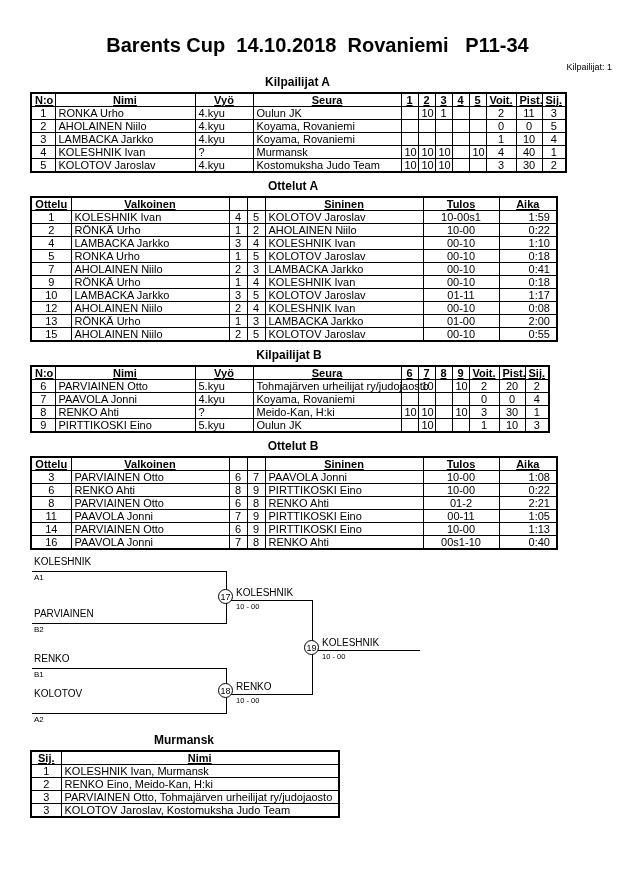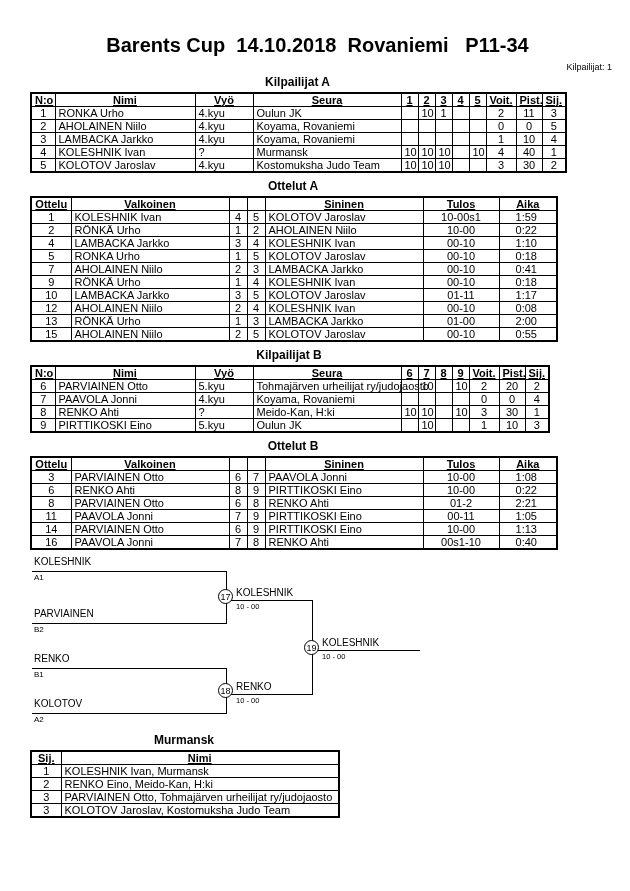--- a/index.html
+++ b/index.html
@@ -19,21 +19,21 @@
   .w-o  { width:526px; }
   .w-b  { width:518px; }
   .w-t  { width:308px; }
   .count-label { position:absolute; top:62px; right:18px; font-size:9px; }
   table { border-collapse:collapse; table-layout:fixed; border:2px solid #000; margin-bottom:6px; background:#fff; }
   th,td {
     border:1px solid #000; font-size:11px; height:13px; line-height:12px;
     padding:0 3px; white-space:nowrap; overflow:visible;
   }
   th { font-weight:bold; text-align:center;text-decoration:underline; }
-  td.al{ text-align:left; } td.ac{ text-align:center; } td.ar{ text-align:center; padding-right:6px; }
+  td.al{ text-align:left; } td.ac{ text-align:center; } td.ar{ text-align:right; padding-right:6px; }
   .bracket { position:relative; width:570px; height:172px; margin:4px 0 2px; }
   .bracket .hline { position:absolute; height:0; border-top:1px solid #000; }
   .bracket .vline { position:absolute; width:0; border-left:1px solid #000; }
   .bracket .bname { position:absolute; font-size:10px; }
   .bracket .bseed { position:absolute; font-size:8px; }
   .bracket .bwin  { position:absolute; font-size:10px; }
   .bracket .bscore{ position:absolute; font-size:7.5px; }
   .bracket .mcircle {
     position:absolute; width:15px; height:15px; border:1px solid #000; border-radius:50%;
     background:#fff; text-align:center; line-height:14px; font-size:9px; z-index:2;
@@ -445,21 +445,21 @@
   <div class="bseed" style="left:4px;top:69px">B2</div>
   <div class="vline" style="left:196px;top:15px;height:53px"></div>
   <div class="mcircle" style="left:188px;top:33px">17</div>
   <div class="hline" style="left:196px;top:44px;width:86px"></div>
   <div class="bwin" style="left:206px;top:31px">KOLESHNIK</div>
   <div class="bscore" style="left:206px;top:46px">10 - 00</div>
 
   <div class="bname" style="left:4px;top:97px">RENKO</div>
   <div class="hline" style="left:2px;top:112px;width:194px"></div>
   <div class="bseed" style="left:4px;top:114px">B1</div>
-  <div class="bname" style="left:4px;top:142px">KOLOTOV</div>
+  <div class="bname" style="left:4px;top:132px">KOLOTOV</div>
   <div class="hline" style="left:2px;top:157px;width:194px"></div>
   <div class="bseed" style="left:4px;top:159px">A2</div>
   <div class="vline" style="left:196px;top:112px;height:46px"></div>
   <div class="mcircle" style="left:188px;top:127px">18</div>
   <div class="hline" style="left:196px;top:138px;width:86px"></div>
   <div class="bwin" style="left:206px;top:125px">RENKO</div>
   <div class="bscore" style="left:206px;top:140px">10 - 00</div>
 
   <div class="vline" style="left:282px;top:44px;height:95px"></div>
   <div class="mcircle" style="left:274px;top:84px">19</div>

